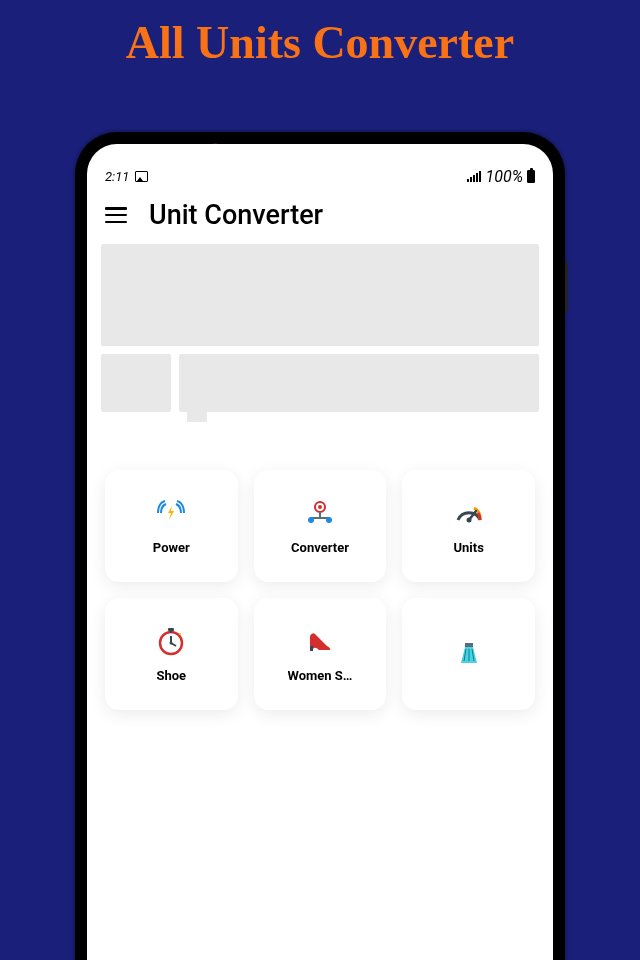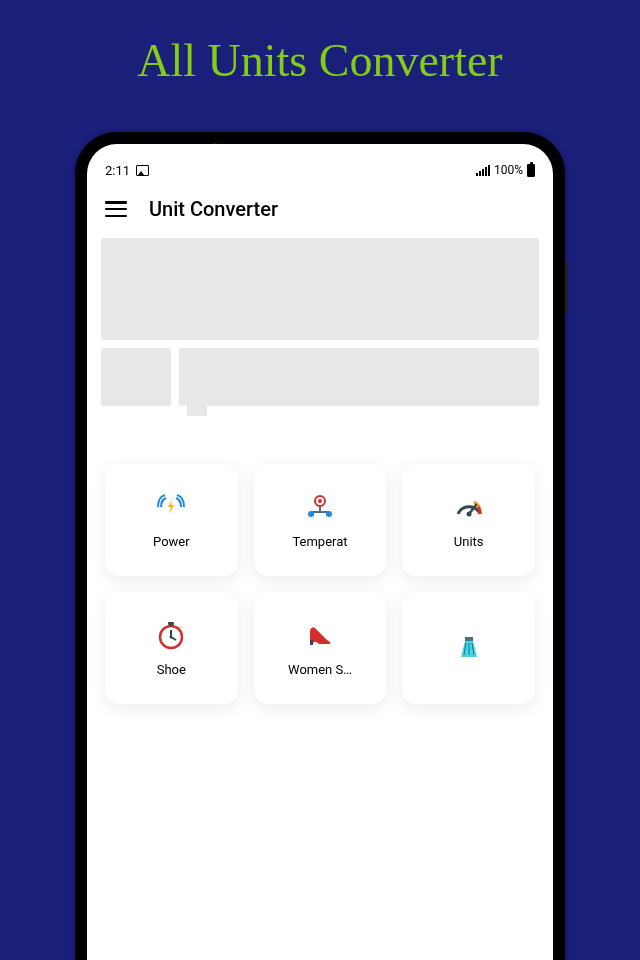--- a/index.html
+++ b/index.html
@@ -5,26 +5,26 @@
     * { margin: 0; padding: 0; box-sizing: border-box; }
     body {
       width: 640px;
       height: 960px;
       background: #1a1f7a;
       font-family: -apple-system, BlinkMacSystemFont, 'Segoe UI', Roboto, sans-serif;
       overflow: hidden;
       position: relative;
     }
     .promo-title {
-      color: #84cc16;
+      color: #f97316;
       font-family: Georgia, 'Times New Roman', serif;
       font-size: 46px;
-      font-weight: normal;
+      font-weight: bold;
       text-align: center;
-      padding: 34px 0 20px;
+      padding: 16px 0 20px;
     }
     .phone-frame {
       position: absolute;
       top: 132px;
       left: 50%;
       transform: translateX(-50%);
       width: 490px;
       height: 900px;
       background: #000;
       border-radius: 42px;
@@ -75,32 +75,33 @@
       position: relative;
     }
     .status-bar {
       height: 28px;
       display: flex;
       align-items: center;
       justify-content: space-between;
       padding: 0 18px;
       font-size: 13px;
       color: #000;
-      margin-top: 12px;
+      margin-top: 18px;
+      font-style: italic;
     }
     .status-left {
       display: flex;
       align-items: center;
       gap: 6px;
     }
     .status-right {
       display: flex;
       align-items: center;
       gap: 4px;
-      font-size: 12px;
+      font-size: 16px;
     }
     .signal-bars {
       display: inline-flex;
       align-items: flex-end;
       gap: 1px;
       height: 11px;
     }
     .signal-bars span {
       width: 2px;
       background: #000;
@@ -142,21 +143,21 @@
       flex-direction: column;
       justify-content: space-between;
       cursor: pointer;
     }
     .hamburger span {
       height: 2.5px;
       background: #000;
       border-radius: 1px;
     }
     .app-title {
-      font-size: 20px;
+      font-size: 27px;
       font-weight: 500;
       color: #000;
     }
     .content {
       padding: 4px 14px 0;
     }
     .ad-placeholder {
       background: #e8e8e8;
       border-radius: 2px;
       margin-bottom: 8px;
@@ -205,20 +206,21 @@
       justify-content: center;
     }
     .tile-label {
       font-size: 13px;
       color: #000;
       white-space: nowrap;
       overflow: hidden;
       text-overflow: ellipsis;
       max-width: 100%;
       text-align: center;
+      font-weight: bold;
     }
     .img-icon {
       width: 13px;
       height: 11px;
       border: 1.5px solid #000;
       border-radius: 1px;
       position: relative;
     }
     .img-icon::after {
       content: '';
@@ -300,21 +302,21 @@
           <div class="tile-icon">
             <svg viewBox="0 0 30 30" width="30" height="30">
               <circle cx="15" cy="9" r="5" fill="#fff" stroke="#d32f2f" stroke-width="2"></circle>
               <circle cx="15" cy="9" r="2" fill="#d32f2f"></circle>
               <line x1="15" y1="14" x2="15" y2="20" stroke="#546e7a" stroke-width="2"></line>
               <line x1="6" y1="20" x2="24" y2="20" stroke="#546e7a" stroke-width="2"></line>
               <circle cx="6" cy="22" r="3" fill="#1e88e5"></circle>
               <circle cx="24" cy="22" r="3" fill="#1e88e5"></circle>
             </svg>
           </div>
-          <div class="tile-label">Temperat</div>
+          <div class="tile-label">Converter</div>
         </div>
 
         <div class="tile">
           <div class="tile-icon">
             <svg viewBox="0 0 30 30" width="30" height="30">
               <path d="M4 22 A12 12 0 0 1 26 22" fill="none" stroke="#37474f" stroke-width="3"></path>
               <path d="M20 10 A12 12 0 0 1 26 22" fill="none" stroke="#ff9800" stroke-width="3"></path>
               <path d="M24 15 A12 12 0 0 1 26 22" fill="none" stroke="#d32f2f" stroke-width="3"></path>
               <circle cx="15" cy="22" r="2.5" fill="#37474f"></circle>
               <line x1="15" y1="22" x2="22" y2="13" stroke="#37474f" stroke-width="2.5" stroke-linecap="round"></line>

